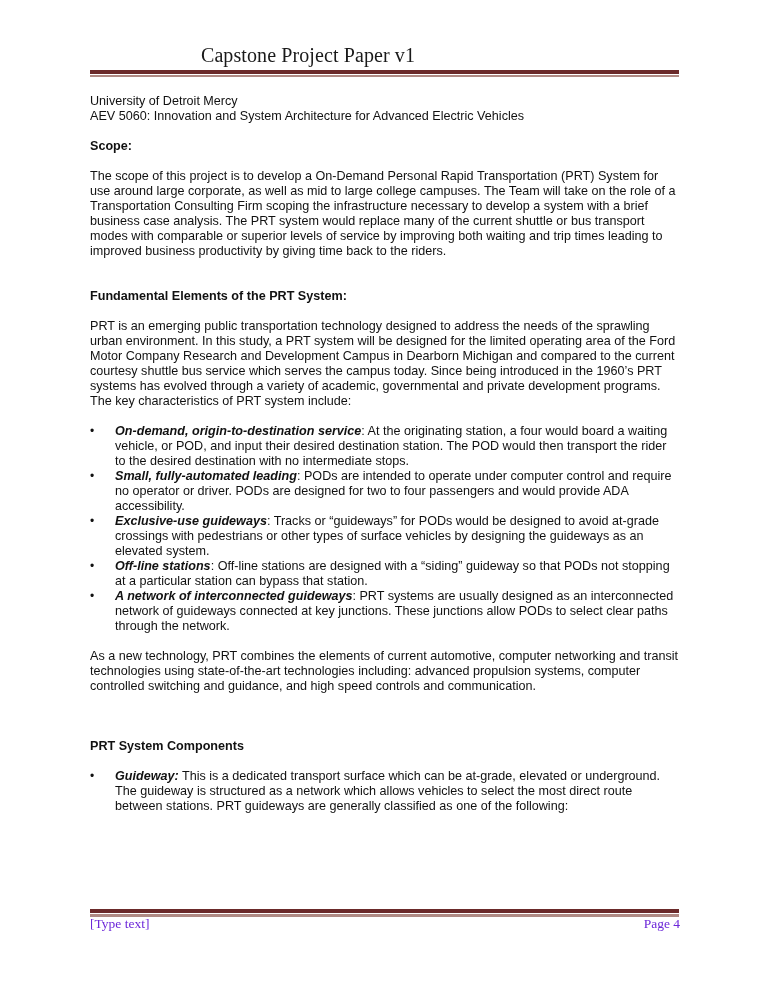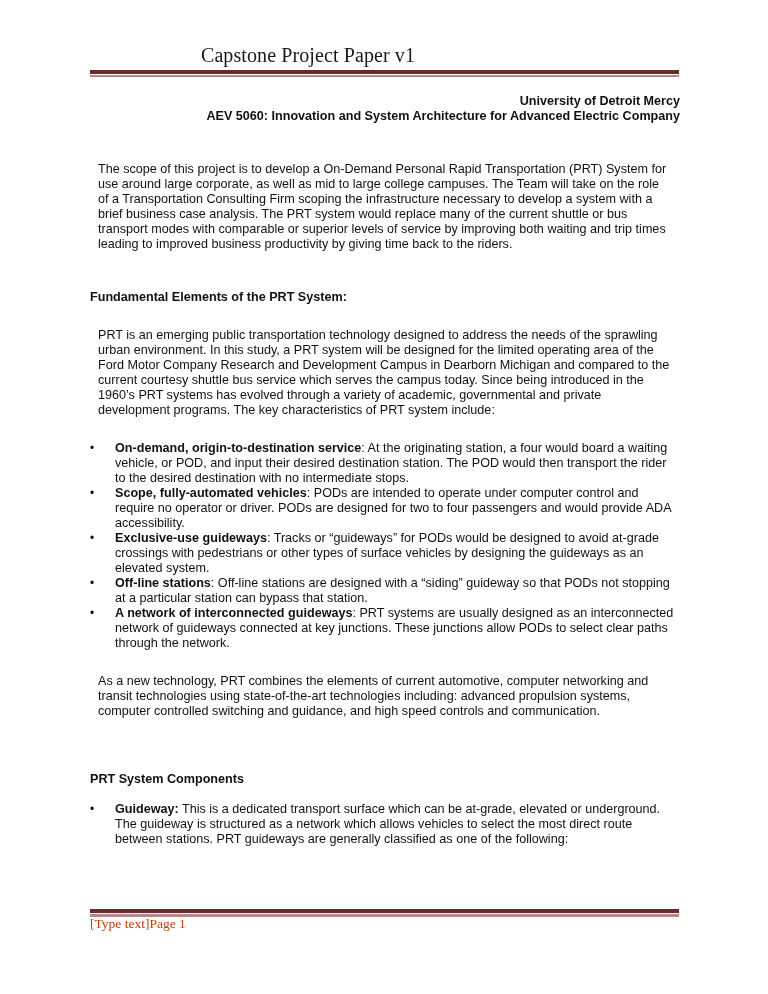--- a/index.html
+++ b/index.html
@@ -13,63 +13,64 @@
   .rule .thick { height: 4px; background: #6b2a2a; }
   .rule .gap { height: 1px; background: #fff; }
   .rule .thin { height: 2px; background: #b08a84; }
   .rule.top { top: 70px; }
   .rule.bottom { top: 909px; }
   .rule.bottom .thin { height: 3px; }
   .content {
     position: absolute; left: 90px; width: 590px; top: 94px;
     font-family: "Liberation Sans", sans-serif; font-size: 12.6px; line-height: 15px; color: #111;
   }
-  .center-block { text-align: right; font-weight: bold; font-size: 12.6px; line-height: 15px; }
+  .center-block { text-align: left; font-weight: normal; font-size: 12.6px; line-height: 15px; }
   h3 { font-size: 12.6px; font-weight: bold; margin: 0; line-height: 15px; }
-  p { margin: 8px; }
+  p { margin: 0; }
   .sp15 { height: 15px; }
   .sp30 { height: 30px; }
   ul { list-style: none; margin: 0; padding: 0; }
   li { position: relative; padding-left: 25px; }
   li .bullet { position: absolute; left: 0; top: 0; width: 10px; font-size: 12px; }
-  li b { font-weight: bold; }
+  li b { font-weight: bold; font-style: italic; }
   .footer {
     position: absolute; left: 90px; width: 590px; top: 916px;
-    font-family: "Liberation Serif", serif; font-size: 13.5px; color: #c2410c;
-    display: flex; 
+    font-family: "Liberation Serif", serif; font-size: 13.5px; color: #6d28d9;
+    display: flex; justify-content: space-between;
   }
 </style>
 </head>
 <body>
 
 <div class="page">
 
   <div class="header-title">Capstone Project Paper v1</div>
   <div class="rule top">
     <div class="thick"></div>
       <div class="gap"></div>
       <div class="thin"></div>
   </div>
 
   <div class="content">
     <div class="center-block">
       <div>University of Detroit Mercy</div>
-      <div>AEV 5060:  Innovation and System Architecture for Advanced Electric Company</div>
+      <div>AEV 5060:  Innovation and System Architecture for Advanced Electric Vehicles</div>
     </div>
     <div class="sp15"></div>
+    <h3>Scope:</h3>
     <div class="sp15"></div>
     <p>The scope of this project is to develop a On-Demand Personal Rapid Transportation (PRT) System for use around large corporate, as well as mid to large college campuses.  The Team will take on the role of a Transportation Consulting Firm scoping the infrastructure necessary to develop a system with a brief business case analysis.  The PRT system would replace many of the current shuttle or bus transport modes with comparable or superior levels of service by improving both waiting and trip times leading to improved business productivity by giving time back to the riders.</p>
     <div class="sp30"></div>
     <h3>Fundamental Elements of the PRT System:</h3>
     <div class="sp15"></div>
     <p>PRT is an emerging public transportation technology designed to address the needs of the sprawling urban environment.  In this study, a PRT system will be designed for the limited operating area of the Ford Motor Company Research and Development Campus in Dearborn Michigan and compared to the current courtesy shuttle bus service which serves the campus today. Since being introduced in the 1960’s PRT systems has evolved through a variety of academic, governmental and private development programs.  The key characteristics of PRT system include:</p>
     <div class="sp15"></div>
     <ul>
       <li><span class="bullet">•</span><b>On-demand, origin-to-destination service</b><span>:  At the originating station, a four would board a waiting vehicle, or POD, and input their desired destination station.  The POD would then transport the rider to the desired destination with no intermediate stops.</span></li>
-      <li><span class="bullet">•</span><b>Scope, fully-automated vehicles</b><span>:  PODs are intended to operate under computer control and require no operator or driver.  PODs are designed for two to four passengers and would provide ADA accessibility.</span></li>
+      <li><span class="bullet">•</span><b>Small, fully-automated leading</b><span>:  PODs are intended to operate under computer control and require no operator or driver.  PODs are designed for two to four passengers and would provide ADA accessibility.</span></li>
       <li><span class="bullet">•</span><b>Exclusive-use guideways</b><span>:  Tracks or “guideways” for PODs would be designed to avoid at-grade crossings with pedestrians or other types of surface vehicles by designing the guideways as an elevated system.</span></li>
       <li><span class="bullet">•</span><b>Off-line stations</b><span>:  Off-line stations are designed with a “siding” guideway so that PODs not stopping at a particular station can bypass that station.</span></li>
       <li><span class="bullet">•</span><b>A network of interconnected guideways</b><span>:  PRT systems are usually designed as an interconnected network of guideways connected at key junctions.  These junctions allow PODs to select clear paths through the network.</span></li>
     </ul>
     <div class="sp15"></div>
     <p>As a new technology, PRT combines the elements of current automotive, computer networking and transit technologies using state-of-the-art technologies including: advanced propulsion systems, computer controlled switching and guidance, and high speed controls and communication.</p>
     <div class="sp15"></div>
     <div class="sp30"></div>
     <h3>PRT System Components</h3>
     <div class="sp15"></div>
@@ -78,15 +79,15 @@
     </ul>
   </div>
 
   <div class="rule bottom">
     <div class="thick"></div>
       <div class="gap"></div>
       <div class="thin"></div>
   </div>
   <div class="footer">
     <span>[Type text]</span>
-    <span>Page 1</span>
+    <span>Page 4</span>
   </div>
 </div>
 
 </body></html>

